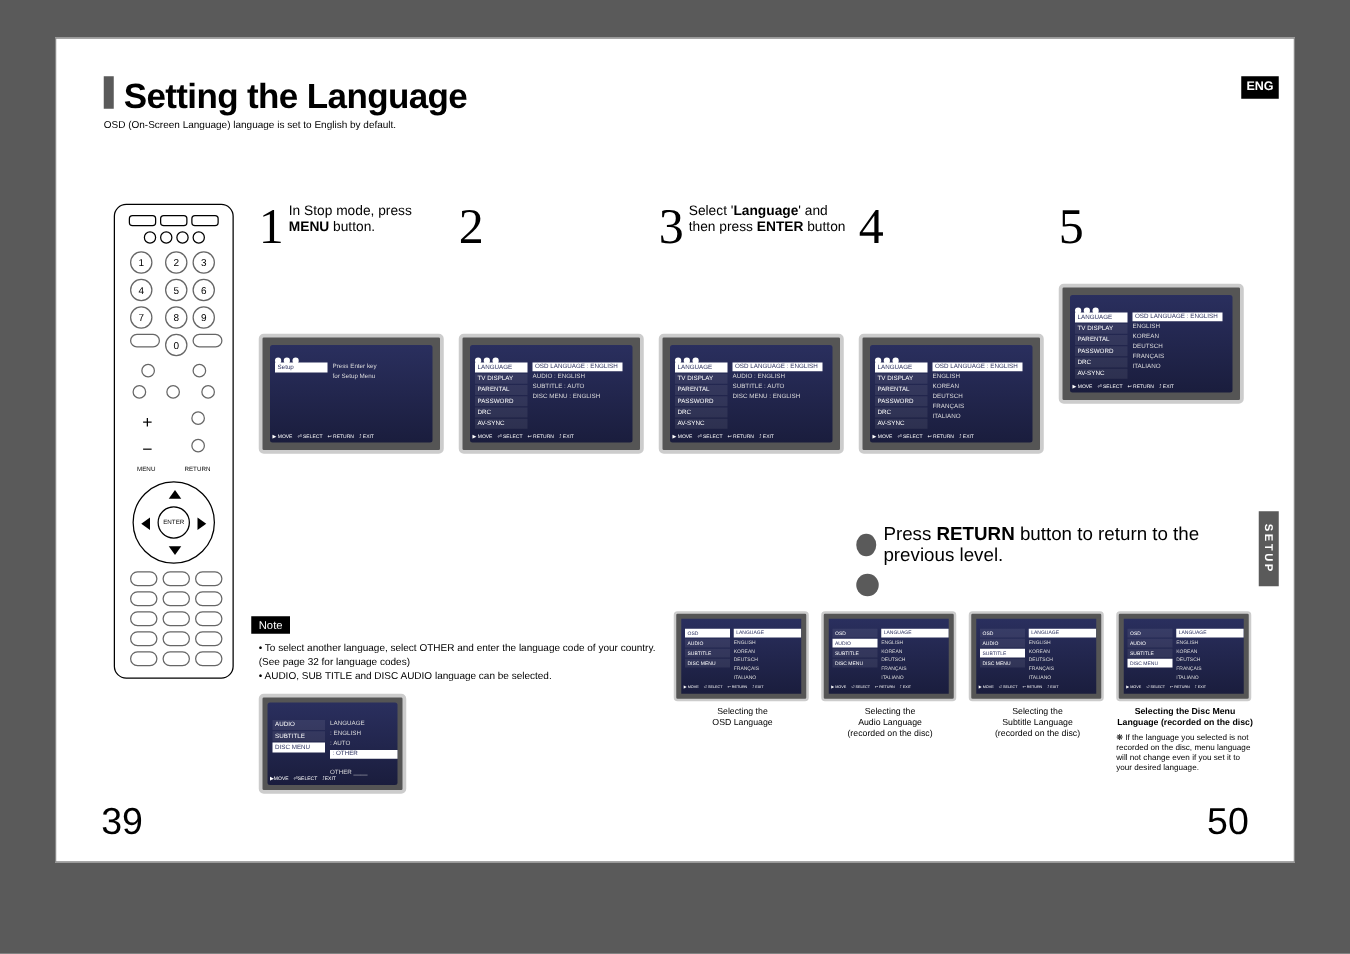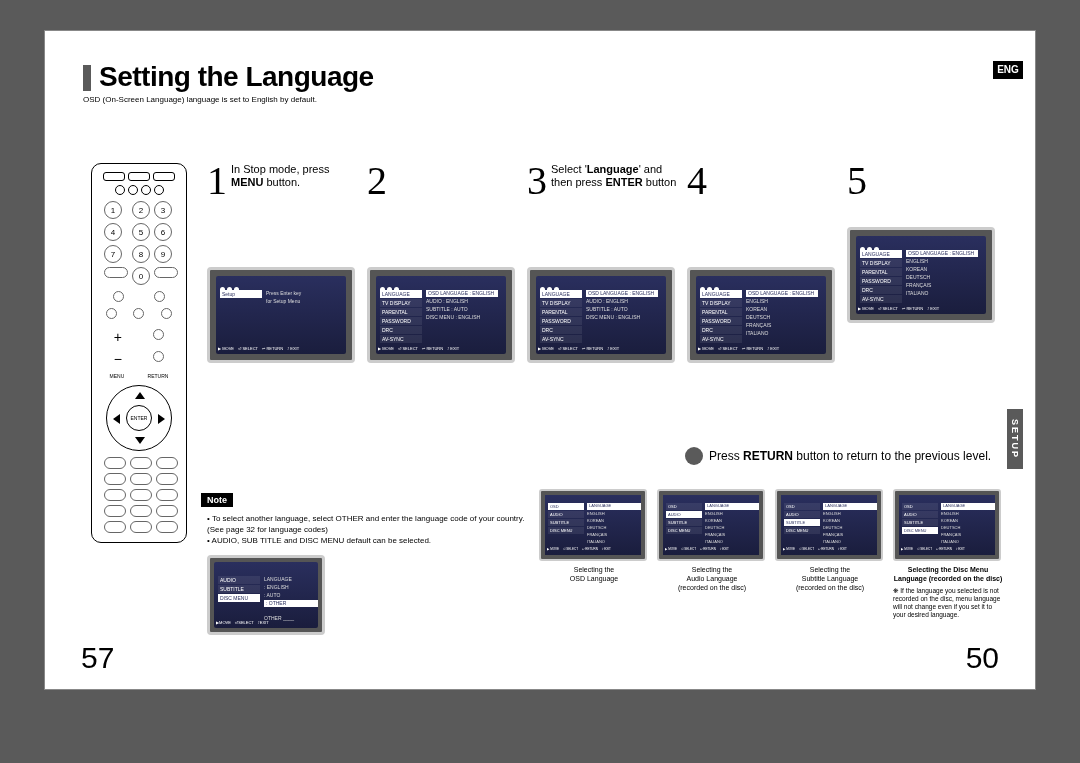--- a/index.html
+++ b/index.html
@@ -19,21 +19,20 @@
     height: 660px;
     background: #fff;
     border: 1px solid #888;
   }
   .header-row {
     position: absolute;
     left: 38px;
     top: 30px;
     width: 920px;
     display: flex;
-    align-items: flex-end;
   }
   .accent-bar {
     width: 8px;
     height: 26px;
     background: #5a5a5a;
     margin-right: 8px;
     margin-bottom: 2px;
   }
   .title {
     font-size: 28px;
@@ -154,21 +153,21 @@
   }
   .post-note::before { content:"• "; }
 
   
   .info-box {
     position: absolute;
     left: 640px;
     top: 388px;
     width: 330px;
   }
-  .info-line { display:flex; align-items:center; font-size: 12px; margin-bottom: 6px; margin-top: 28px; }
+  .info-line { display:flex; align-items:center; font-size: 15px; margin-bottom: 6px; }
   .circle-dot {
     width: 18px; height: 18px; background: #5a5a5a; border-radius: 50%; margin-right: 6px;
   }
 
   
   .setup-tab {
     position: absolute;
     right: 12px;
     top: 378px;
     width: 16px;
@@ -181,21 +180,21 @@
     text-align: center;
     letter-spacing: 2px;
     display:flex; align-items:center; justify-content:center;
   }
 
   
   .note-badge {
     position: absolute;
     left: 156px;
     top: 462px;
-    background: #000; color: #fff; font-size: 9px; font-weight: bold;
+    background: #000; color: #fff; font-size: 9px; font-weight: normal;
     padding: 2px 6px;
   }
   .note-list {
     position: absolute;
     left: 162px;
     top: 482px;
     font-size: 8px;
     line-height: 11px;
     width: 330px;
   }
@@ -486,21 +485,21 @@
     <div class="info-line">
       <div class="circle-dot"></div>
     </div>
   </div>
 
   <div class="setup-tab">SETUP</div>
 
   <div class="note-badge">Note</div>
   <div class="note-list">
     <div>To select another language, select OTHER and enter the language code of your country. (See page 32 for language codes)</div>
-    <div>AUDIO, SUB TITLE and DISC MENU default can be selected.</div>
+    <div>AUDIO, SUB TITLE and DISC AUDIO language can be selected.</div>
   </div>
 
   <div class="extra-screen">
     <div class="screen">
       <div class="inner">
         <div class="scr-list">
           <div class="scr-item">AUDIO</div>
           <div class="scr-item">SUBTITLE</div>
           <div class="scr-item hl">DISC MENU</div>
         </div>
@@ -625,15 +624,15 @@
               <span>↩ RETURN</span>
               <span>⤴ EXIT</span>
             </div>
           </div>
         </div>
         <div class="mini-caption bold">Selecting the Disc Menu<br>Language (recorded on the disc)</div>
         <div class="asterisk-note">❋ If the language you selected is not recorded on the disc, menu language will not change even if you set it to your desired language.</div>
       </div>
     </div>
 
-  <div class="page-num-left">57</div>
+  <div class="page-num-left">39</div>
   <div class="page-num-right">50</div>
 </div>
 
 </body></html>

